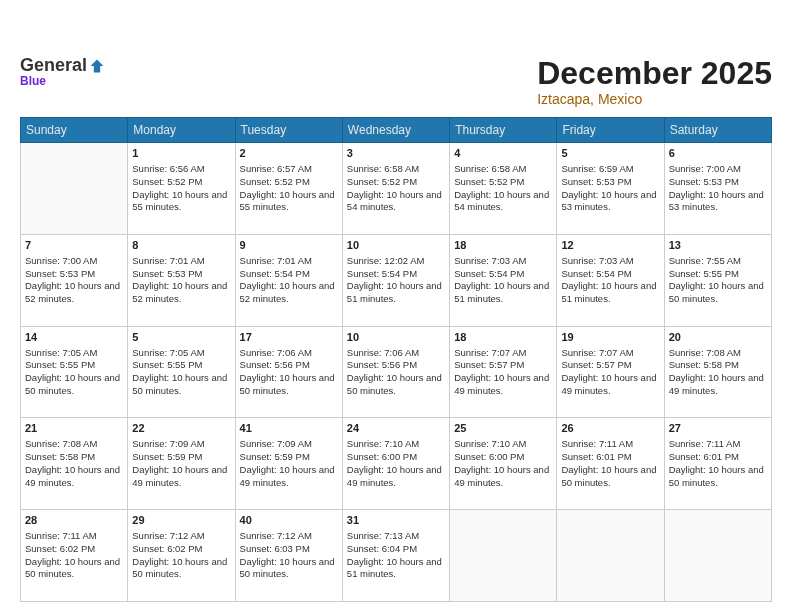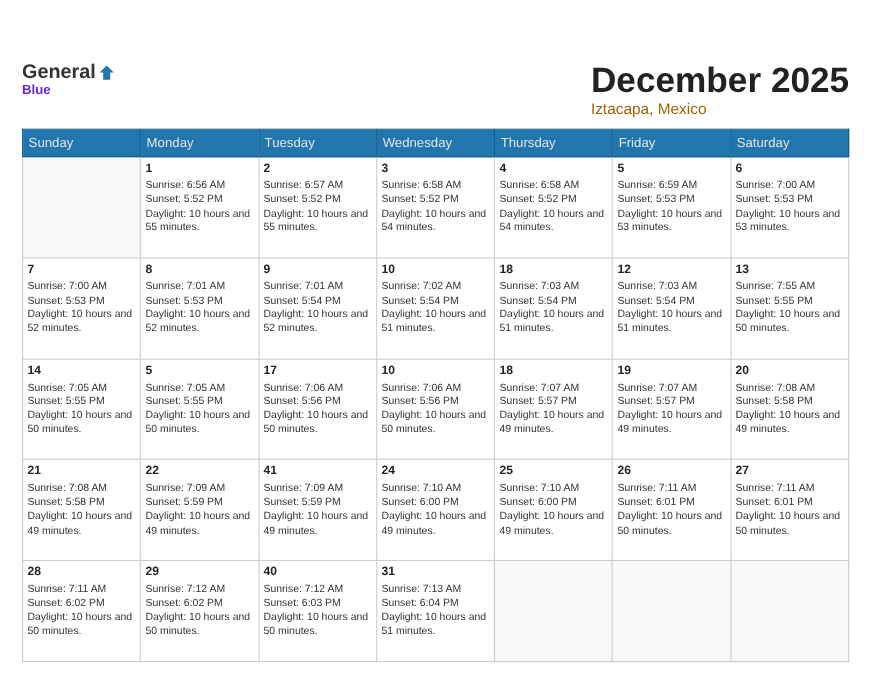--- a/index.html
+++ b/index.html
@@ -131,21 +131,21 @@
           <td><span class="day-number">2</span><span>Sunrise: 6:57 AM</span><br><span>Sunset: 5:52 PM</span><br><span>Daylight: 10 hours and 55 minutes.</span></td>
           <td><span class="day-number">3</span><span>Sunrise: 6:58 AM</span><br><span>Sunset: 5:52 PM</span><br><span>Daylight: 10 hours and 54 minutes.</span></td>
           <td><span class="day-number">4</span><span>Sunrise: 6:58 AM</span><br><span>Sunset: 5:52 PM</span><br><span>Daylight: 10 hours and 54 minutes.</span></td>
           <td><span class="day-number">5</span><span>Sunrise: 6:59 AM</span><br><span>Sunset: 5:53 PM</span><br><span>Daylight: 10 hours and 53 minutes.</span></td>
           <td><span class="day-number">6</span><span>Sunrise: 7:00 AM</span><br><span>Sunset: 5:53 PM</span><br><span>Daylight: 10 hours and 53 minutes.</span></td>
         </tr>
         <tr>
           <td><span class="day-number">7</span><span>Sunrise: 7:00 AM</span><br><span>Sunset: 5:53 PM</span><br><span>Daylight: 10 hours and 52 minutes.</span></td>
           <td><span class="day-number">8</span><span>Sunrise: 7:01 AM</span><br><span>Sunset: 5:53 PM</span><br><span>Daylight: 10 hours and 52 minutes.</span></td>
           <td><span class="day-number">9</span><span>Sunrise: 7:01 AM</span><br><span>Sunset: 5:54 PM</span><br><span>Daylight: 10 hours and 52 minutes.</span></td>
-          <td><span class="day-number">10</span><span>Sunrise: 7:02 AM</span><br><span>Sunset: 5:54 PM</span><br><span>Daylight: 10 hours and 51 minutes.</span></td>
+          <td><span class="day-number">10</span><span>Sunrise: 12:02 AM</span><br><span>Sunset: 5:54 PM</span><br><span>Daylight: 10 hours and 51 minutes.</span></td>
           <td><span class="day-number">18</span><span>Sunrise: 7:03 AM</span><br><span>Sunset: 5:54 PM</span><br><span>Daylight: 10 hours and 51 minutes.</span></td>
           <td><span class="day-number">12</span><span>Sunrise: 7:03 AM</span><br><span>Sunset: 5:54 PM</span><br><span>Daylight: 10 hours and 51 minutes.</span></td>
           <td><span class="day-number">13</span><span>Sunrise: 7:55 AM</span><br><span>Sunset: 5:55 PM</span><br><span>Daylight: 10 hours and 50 minutes.</span></td>
         </tr>
         <tr>
           <td><span class="day-number">14</span><span>Sunrise: 7:05 AM</span><br><span>Sunset: 5:55 PM</span><br><span>Daylight: 10 hours and 50 minutes.</span></td>
           <td><span class="day-number">5</span><span>Sunrise: 7:05 AM</span><br><span>Sunset: 5:55 PM</span><br><span>Daylight: 10 hours and 50 minutes.</span></td>
           <td><span class="day-number">17</span><span>Sunrise: 7:06 AM</span><br><span>Sunset: 5:56 PM</span><br><span>Daylight: 10 hours and 50 minutes.</span></td>
           <td><span class="day-number">10</span><span>Sunrise: 7:06 AM</span><br><span>Sunset: 5:56 PM</span><br><span>Daylight: 10 hours and 50 minutes.</span></td>
           <td><span class="day-number">18</span><span>Sunrise: 7:07 AM</span><br><span>Sunset: 5:57 PM</span><br><span>Daylight: 10 hours and 49 minutes.</span></td>

